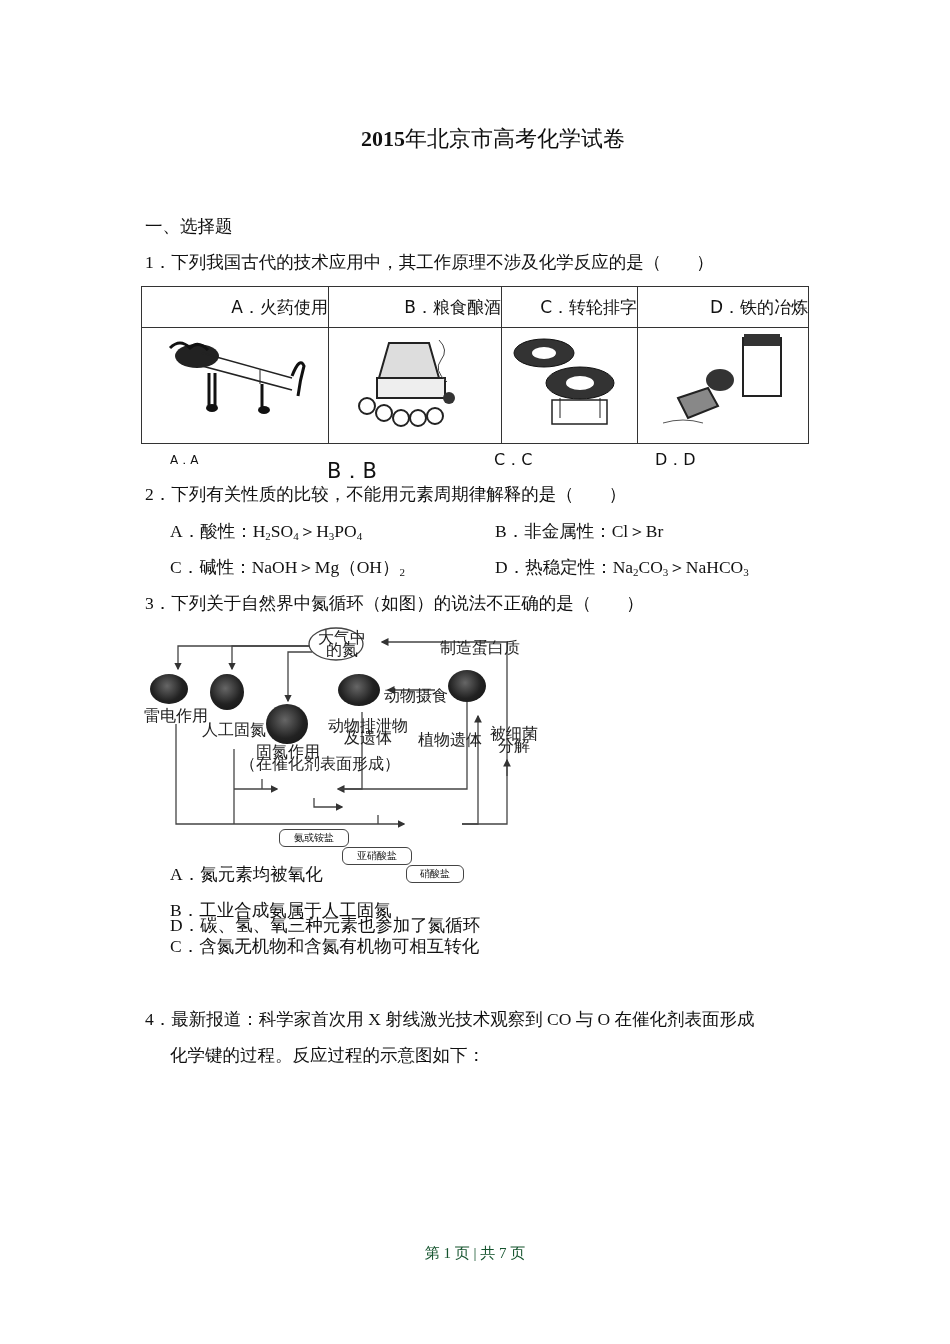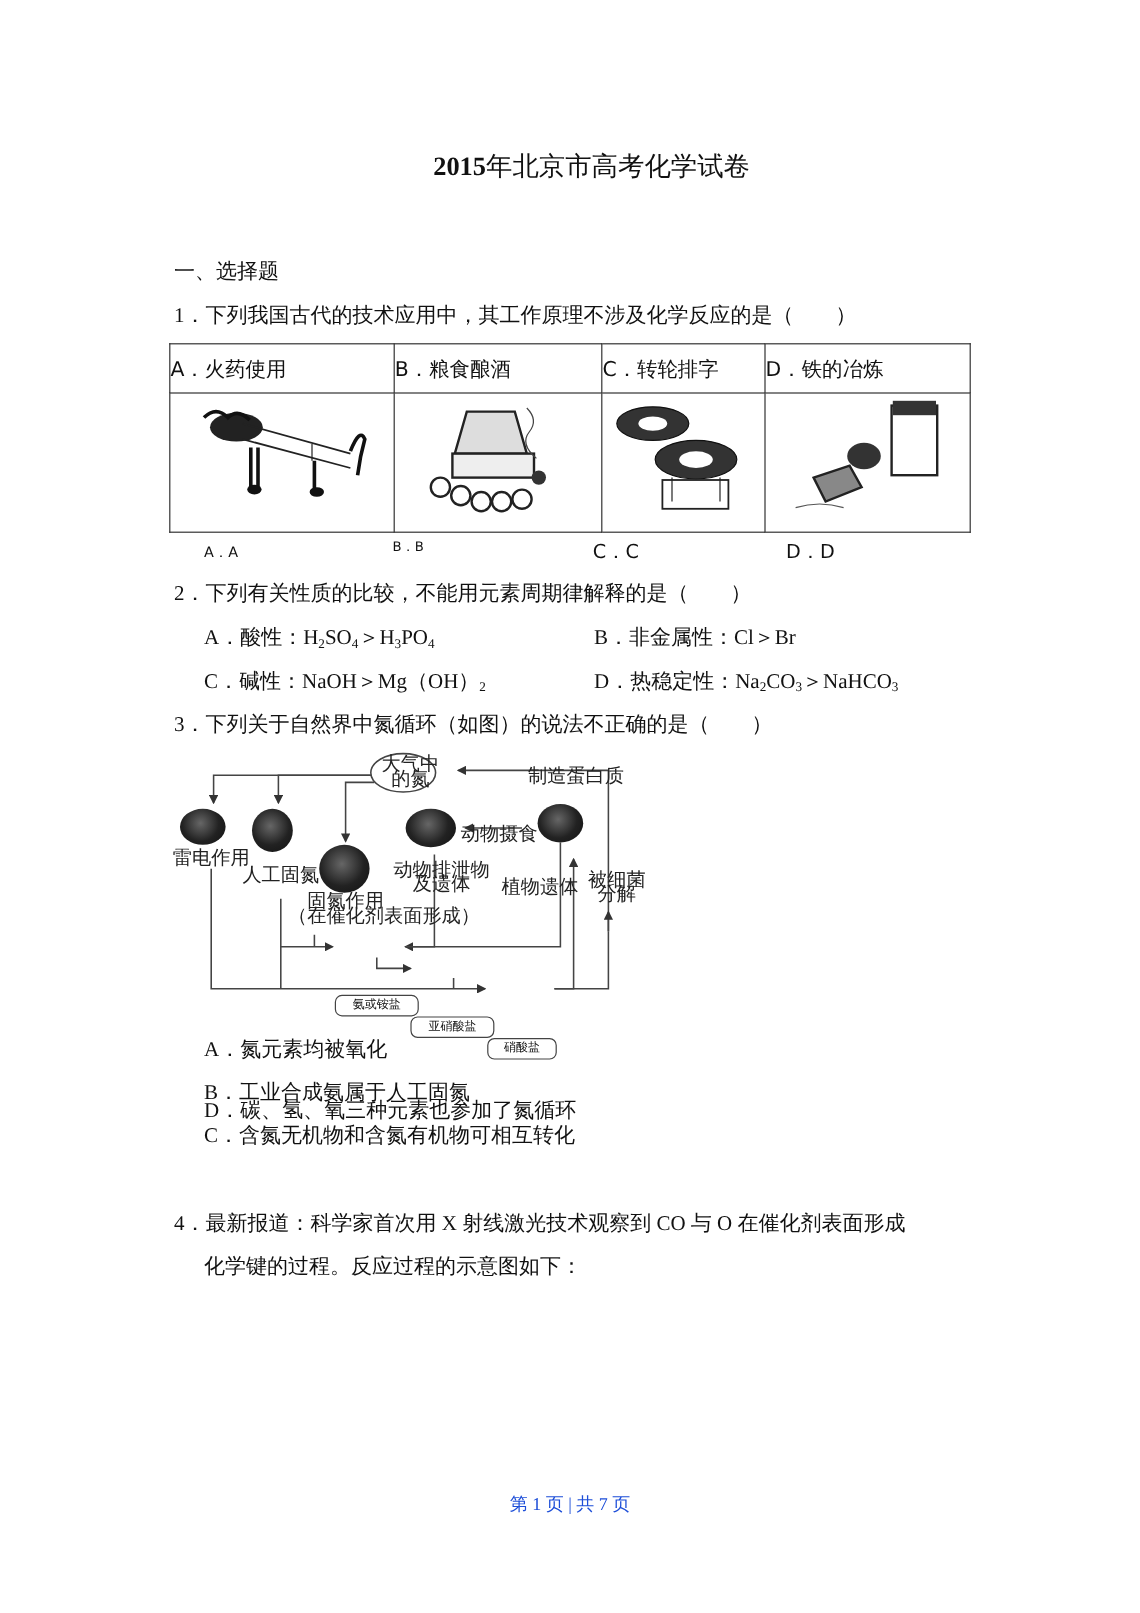--- a/index.html
+++ b/index.html
@@ -5,25 +5,25 @@
   html, body { margin: 0; padding: 0; background: #ffffff; }
   body { width: 950px; height: 1344px; position: relative; overflow: hidden;
          font-family: "Liberation Serif", "DejaVu Serif", serif; color: #111; }
   .abs { position: absolute; }
   .title { left: 18px; width: 950px; top: 124px; text-align: center; font-size: 22px; }
   .title .yr { font-weight: bold; }
   .line { font-size: 17.5px; white-space: nowrap; line-height: 24px; }
   .sans { font-family: "DejaVu Sans", "Liberation Sans", sans-serif; }
   sub { font-size: 11px; vertical-align: -3px; line-height: 0; }
   table.q1 { position: absolute; left: 141px; top: 286px; border-collapse: collapse; }
-  table.q1 td { border: 1.5px solid #333; padding: 0; text-align: left; }
+  table.q1 td { border: 1.5px solid #333; padding: 0; text-align: right; }
   table.q1 tr.hdr td { height: 40px; font-size: 17px; font-family: "DejaVu Sans", sans-serif; }
   table.q1 tr.img td { height: 115px; }
   .pic { width: 100%; height: 115px; display: block; }
-  .foot { left: 0; width: 950px; top: 1244px; text-align: center; font-size: 15px; color: #1d4ed8; }
+  .foot { left: 0; width: 950px; top: 1244px; text-align: center; font-size: 15px; color: #14532d; }
   .diagram { left: 142px; top: 624px; width: 372px; height: 212px; }
   .d-txt { position: absolute; font-size: 16px; color: #222; white-space: nowrap; line-height: 12px; text-align: center; }
   .d-box { position: absolute; border: 1.2px solid #444; border-radius: 6px; background: #fff;
            font-size: 10px; text-align: center; line-height: 16px; height: 16px; margin-top: 48px; }
   .d-blob { position: absolute; border-radius: 50%; background: radial-gradient(circle at 45% 40%, #666 0%, #222 55%, #111 100%); }
 </style>
 </head>
 <body>
 
 <div class="abs title"><span class="yr">2015</span><span>年北京市高考化学试卷</span></div>
@@ -87,21 +87,21 @@
         <ellipse cx="82" cy="52" rx="14" ry="11" fill="#333"></ellipse>
         <path d="M40 70 l30 -10 l10 18 l-30 12 z" fill="#888" stroke="#222" stroke-width="2"></path>
         <path d="M25 95 q20 -6 40 0" stroke="#555" fill="none"></path>
       </svg>
     </td>
   </tr>
 </tbody>
   </table>
 
 <div class="abs line sans" style="left:170px;top:448px;font-size:12px;">A．A</div>
-<div class="abs line sans" style="left:327px;top:444px;font-size:11px;text-align:center;">B．B</div>
+<div class="abs line sans" style="left:327px;top:459px;font-size:21px;text-align:center;">B．B</div>
 <div class="abs line sans" style="left:494px;top:448px;font-size:16px;">C．C</div>
 <div class="abs line sans" style="left:655px;top:448px;font-size:16px;">D．D</div>
 
 <div class="abs line" style="left:145px;top:482px;">2．下列有关性质的比较，不能用元素周期律解释的是（　　）</div>
 
 <div class="abs line" style="left:170px;top:519px;"><span>A．酸性：</span>H<sub>2</sub>SO<sub>4</sub>＞H<sub>3</sub>PO<sub>4</sub></div>
 <div class="abs line" style="left:495px;top:519px;">B．非金属性：Cl＞Br</div>
 <div class="abs line" style="left:170px;top:555px;text-align:center;"><span>C．碱性：NaOH＞Mg（OH）</span><sub>2</sub></div>
 <div class="abs line" style="left:495px;top:555px;"><span>D．热稳定性：</span>Na<sub>2</sub>CO<sub>3</sub>＞NaHCO<sub>3</sub></div>
 

